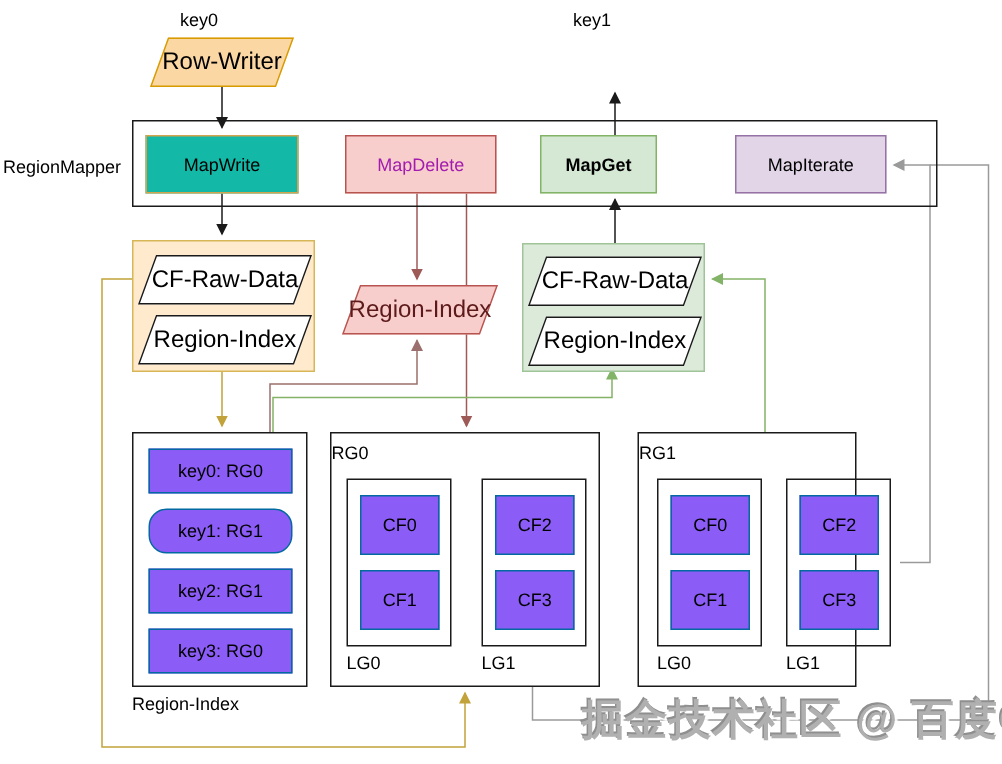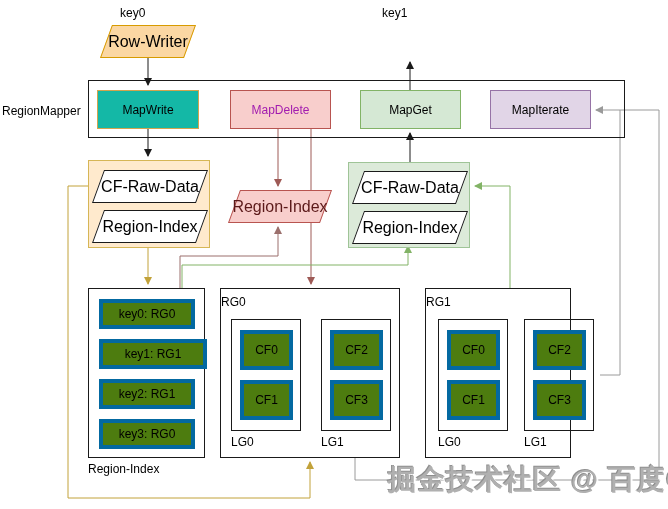--- a/index.html
+++ b/index.html
@@ -23,21 +23,21 @@
   .container.green{background:#dcead9;border-color:#9fc497;}
   .para{position:absolute;}
   .para .shape{position:absolute;left:6px;right:6px;top:0;bottom:0;transform:skewX(-20deg);
     background:#fff;border:1px solid #1a1a1a;box-sizing:border-box;}
   .para.fill-orange .shape{background:#fbd7a3;border-color:#d79b00;}
   .para.fill-green  .shape{background:#d5e8d4;border-color:#82b366;}
   .para.fill-pink   .shape{background:#f8cecc;border-color:#b85450;}
   .para .ptext{position:relative;width:100%;height:100%;display:flex;align-items:center;
     justify-content:center;font-size:16px;}
   .para.fill-pink .ptext{color:#5c1a1a;}
-  .cell{position:absolute;box-sizing:border-box;border:4px solid #0369a1;background:#4d7c0f;
+  .cell{position:absolute;box-sizing:border-box;border:1px solid #0369a1;background:#8b5cf6;
     display:flex;align-items:center;justify-content:center;font-size:12px;}
   .watermark{
     position:absolute;left:388px;top:461px;font-size:28px;font-weight:700;letter-spacing:1px;
     color:#b0b0b0;text-shadow:-1px -1px 0 #8f8f8f,2px 2px 1px #ffffff;white-space:nowrap;
   }
 </style>
 </head>
 <body>
 
 <div id="canvas">
@@ -101,21 +101,21 @@
 
   <div class="lbl" style="left:2px;top:104px;width:80px;">RegionMapper</div>
   <div class="obox" style="left:88px;top:80px;width:537px;height:58px;"></div>
 
   <div class="node gold" style="left:97px;top:90px;width:102px;height:39px;">
     <span>MapWrite</span>
   </div>
   <div class="node pink" style="left:230px;top:90px;width:101px;height:39px;">
     <span>MapDelete</span>
   </div>
-  <div class="node green" style="left:360px;top:90px;width:101px;height:39px;">
+  <div class="node green" style="left:360px;top:90px;width:78px;height:39px;font-weight:bold;">
     <span>MapGet</span>
   </div>
   <div class="node purple" style="left:490px;top:90px;width:101px;height:39px;">
     <span>MapIterate</span>
   </div>
 
   <div class="container gold" style="left:88px;top:160px;width:122px;height:88px;">
     <div class="para" style="left:3px;top:9px;width:116px;height:33px;">
       <span class="shape"></span>
       <span class="ptext">CF-Raw-Data</span>
@@ -137,21 +137,21 @@
       <span class="ptext">CF-Raw-Data</span>
     </div>
     <div class="para" style="left:3px;top:48px;width:116px;height:33px;">
       <span class="shape"></span>
       <span class="ptext">Region-Index</span>
     </div>
   </div>
 
   <div class="obox" style="left:88px;top:288px;width:117px;height:170px;">
     <div class="cell" style="left:10px;top:10px;width:96px;height:30px;">key0: RG0</div>
-    <div class="cell" style="left:10px;top:50px;width:108px;height:30px;">key1: RG1</div>
+    <div class="cell" style="left:10px;top:50px;width:96px;height:30px;border-radius:12px;">key1: RG1</div>
     <div class="cell" style="left:10px;top:90px;width:96px;height:30px;">key2: RG1</div>
     <div class="cell" style="left:10px;top:130px;width:96px;height:30px;">key3: RG0</div>
   </div>
   <div class="lbl" style="left:88px;top:462px;width:117px;">Region-Index</div>
 
   <div class="obox" style="left:220px;top:288px;width:180px;height:170px;">
     <div class="lbl" style="left:0;top:6px;width:180px;">RG0</div>
     <div class="obox" style="left:10px;top:30px;width:70px;height:112px;">
       <div class="cell" style="left:8px;top:10px;width:53px;height:40px;">CF0</div>
       <div class="cell" style="left:8px;top:60px;width:53px;height:40px;">CF1</div>

